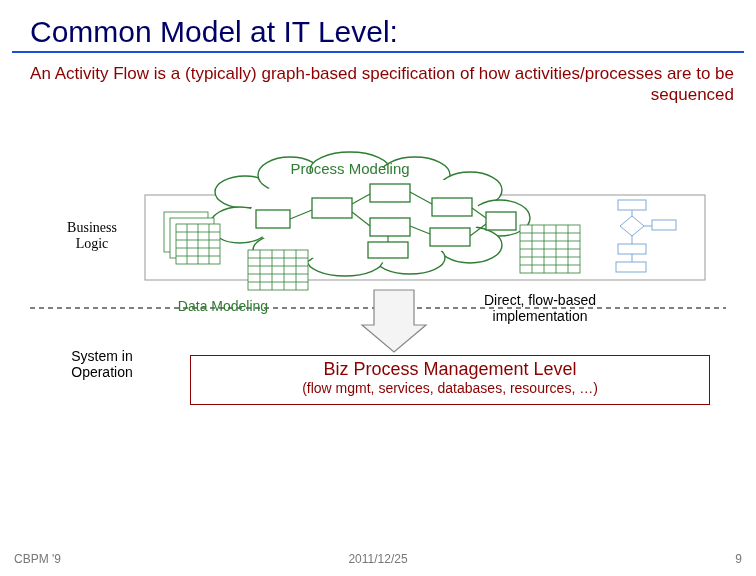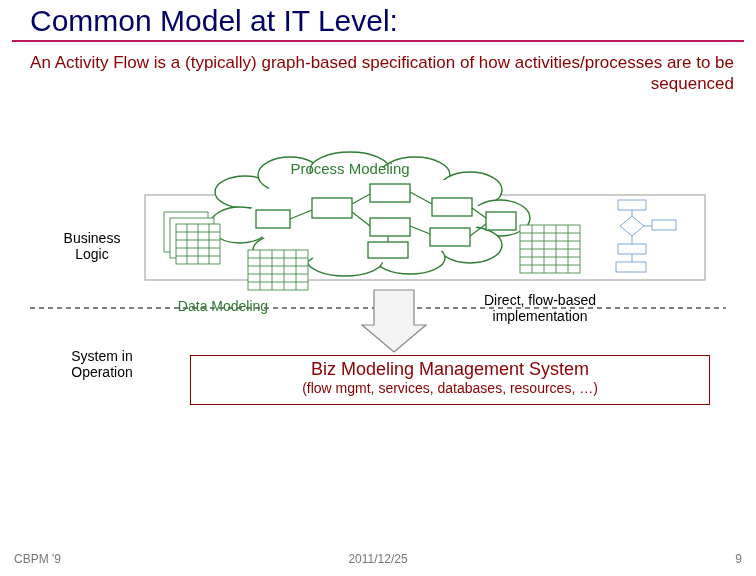--- a/index.html
+++ b/index.html
@@ -7,22 +7,22 @@
     width: 756px; height: 576px;
     font-family: Verdana, Geneva, sans-serif;
     background: #fff;
     position: relative;
     overflow: hidden;
   }
   .title {
     font-family: "Comic Sans MS", cursive, sans-serif;
     font-size: 30px;
     color: #000066;
-    padding: 4px 18px 2px 18px;
-    border-bottom: 2px solid #be185d;
+    padding: 15px 18px 2px 18px;
+    border-bottom: 2px solid #1d4ed8;
     margin: 0 12px;
   }
   .desc {
     font-size: 17px;
     color: #8b0000;
     padding: 10px 22px 4px 22px;
     line-height: 1.25;
     text-align: right;
   }
   .canvas {
@@ -162,29 +162,29 @@
       <line x1="632" y1="114" x2="632" y2="122"></line>
     </g>
 
     <g stroke="#888" stroke-width="1.2" fill="#f4f4f4">
       <polygon points="374,150 414,150 414,185 426,185 394,212 362,185 374,185"></polygon>
     </g>
   </svg>
 
   <div class="label" style="left:260px; top:20px; width:180px; color:#2e7d32; font-size:15px;">Process Modeling</div>
 
-  <div class="label" style="left:52px; top:90px; width:80px;">Business<br>Logic</div>
+  <div class="label" style="left:52px; top:80px; width:80px;font-family:Liberation Serif, serif;">Business<br>Logic</div>
 
   <div class="label" style="left:450px; top:152px; width:180px;">Direct, flow-based<br>implementation</div>
 
   <div class="label" style="left:158px; top:158px; width:130px; color:#2e7d32;">Data Modeling</div>
 
   <div class="label" style="left:52px; top:208px; width:100px;">System in<br>Operation</div>
 
   <div class="bpms">
-    <div class="bpms-title">Biz Modeling Management System</div>
+    <div class="bpms-title">Biz Process Management Level</div>
     <div class="bpms-sub">(flow mgmt, services, databases, resources, …)</div>
   </div>
 </div>
 
 <div class="footer-left">CBPM '9</div>
 <div class="footer-mid">2011/12/25</div>
 <div class="footer-right">9</div>
 
 </body></html>

